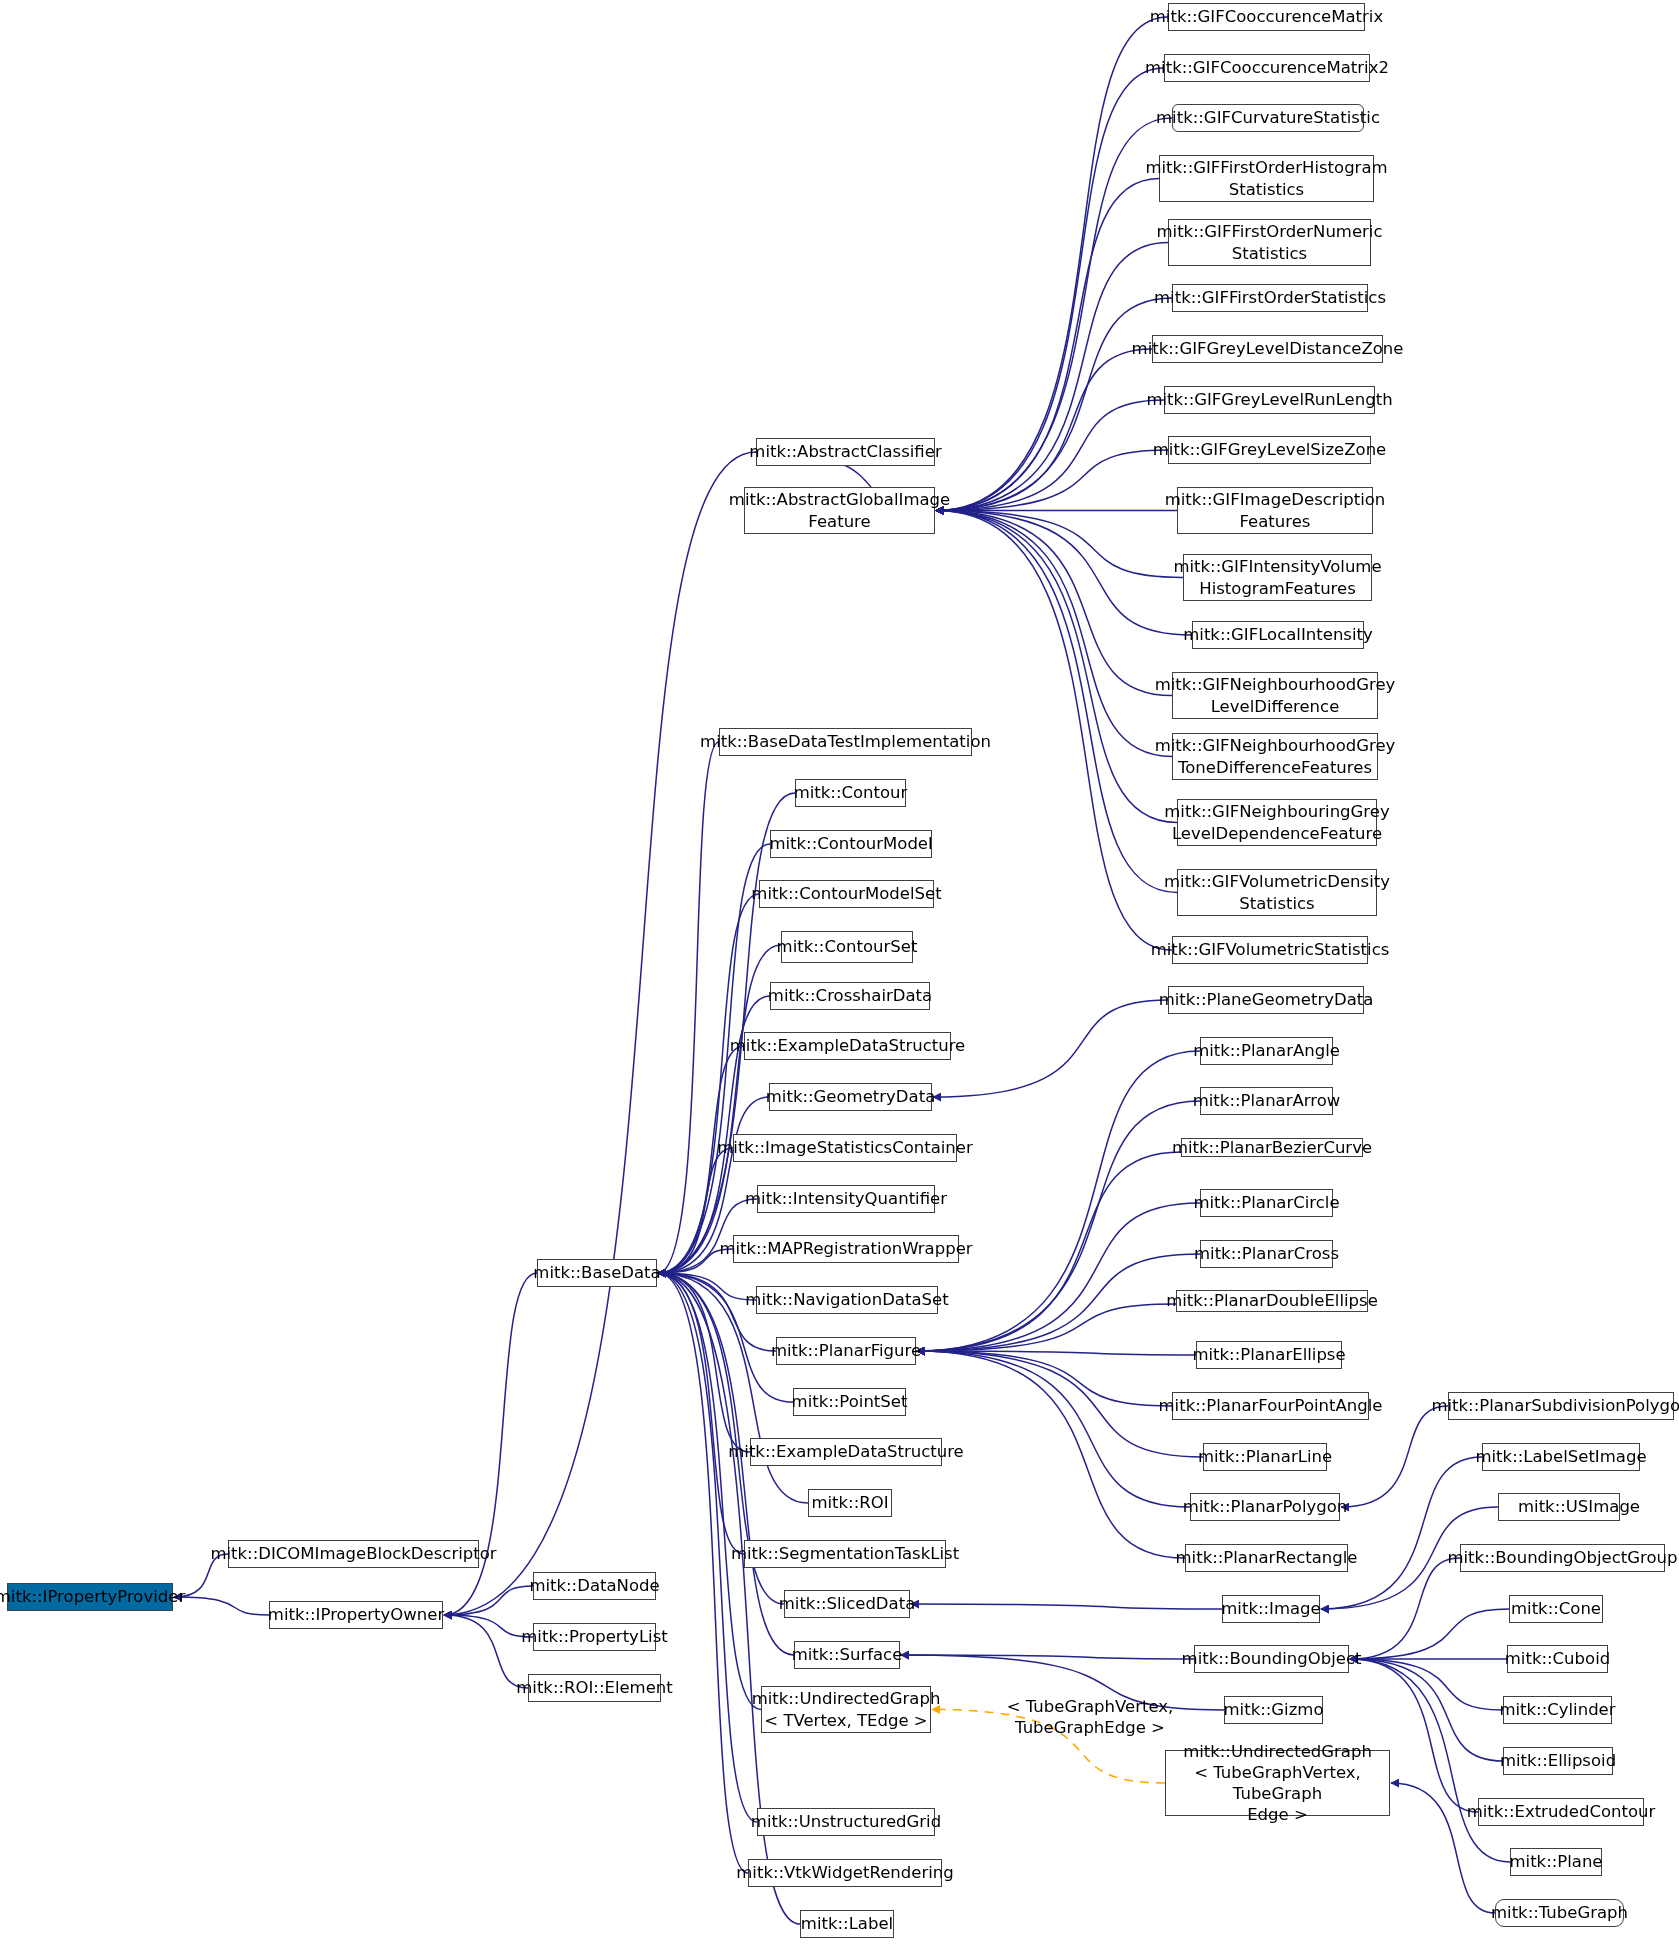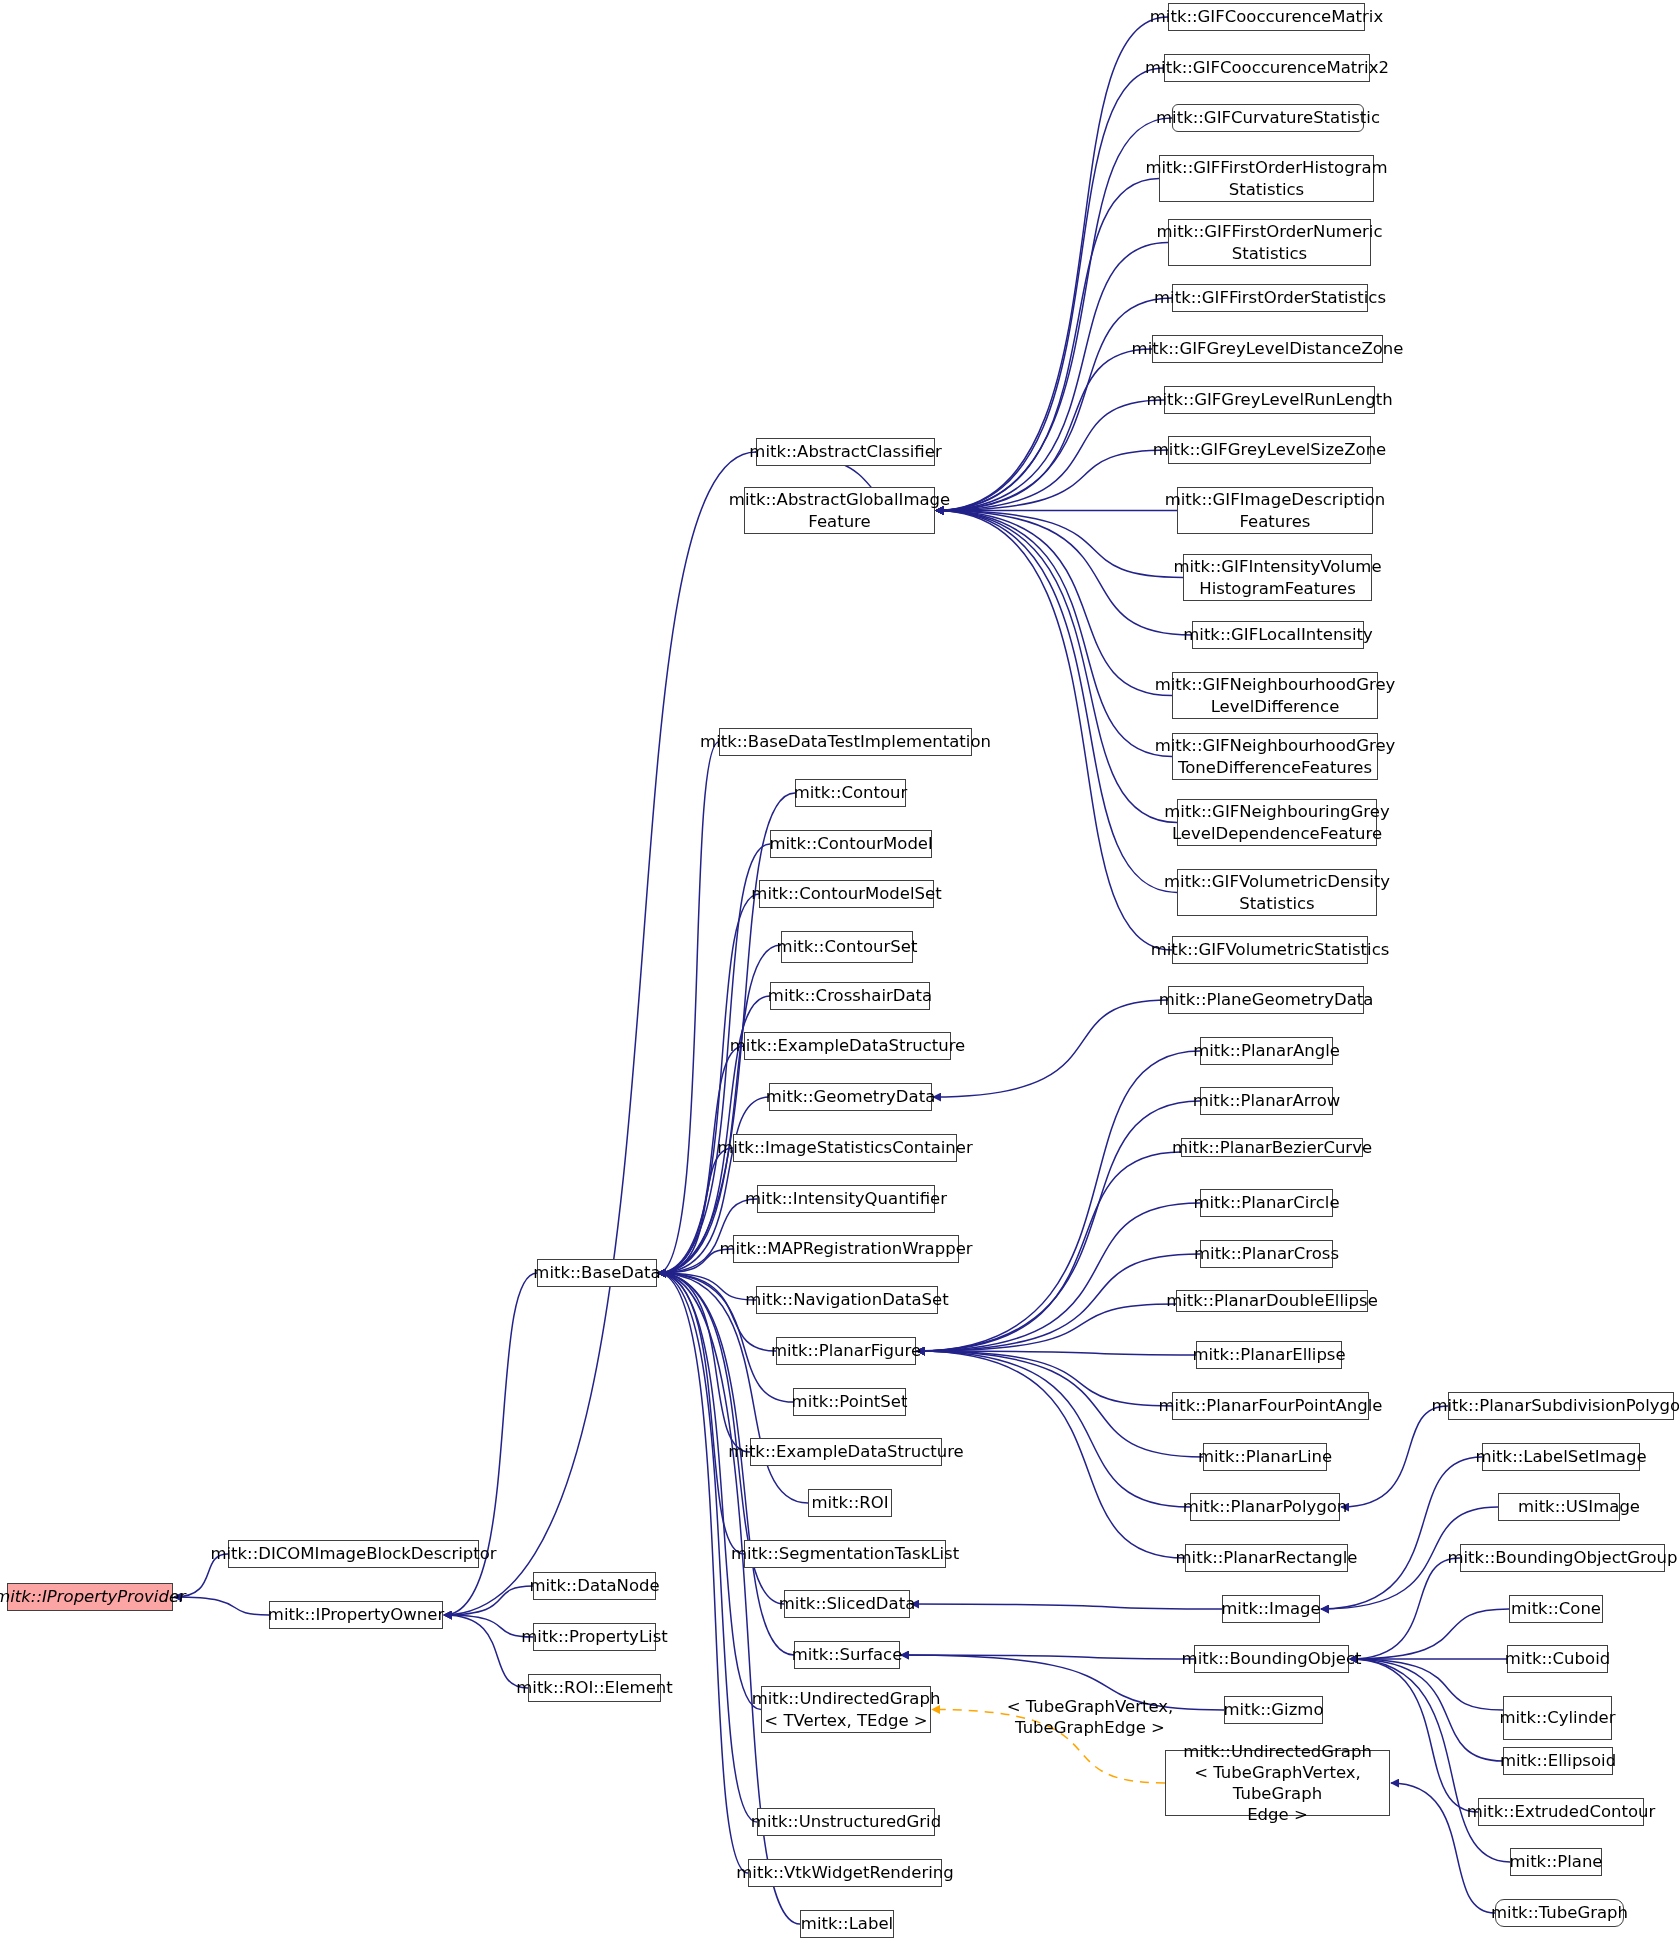--- a/index.html
+++ b/index.html
@@ -14,21 +14,21 @@
     color:#000000;
     font-size:16.5px;
     line-height:1.28;
     text-align:center;
     display:flex;
     align-items:center;
     justify-content:center;
     white-space:pre-line;
     z-index:5;
   }
-  .node.root{background:#fca5a5;border-color:#404040;font-style:italic;}
+  .node.root{background:#0369a1;border-color:#404040;}
   .edge-label{
     position:absolute;
     font-size:16.5px;
     color:#000;
     text-align:center;
     line-height:1.25;
     white-space:pre-line;
     z-index:6;
   }
 </style>
@@ -197,20 +197,20 @@
     <div class="node" style="left: 1224px; top: 1696px; width: 99px; height: 28px;">mitk::Gizmo</div>
     <div class="node" style="left: 1165px; top: 1750px; width: 225px; height: 66px;">mitk::UndirectedGraph
 &lt; TubeGraphVertex, TubeGraph
 Edge &gt;</div>
     <div class="node" style="left: 1448px; top: 1392px; width: 226px; height: 28px;">mitk::PlanarSubdivisionPolygon</div>
     <div class="node" style="left: 1482px; top: 1443px; width: 158px; height: 28px;">mitk::LabelSetImage</div>
     <div class="node" style="left: 1498px; top: 1493px; width: 122px; height: 28px; padding-left: 40px;">mitk::USImage</div>
     <div class="node" style="left: 1460px; top: 1544px; width: 205px; height: 28px;">mitk::BoundingObjectGroup</div>
     <div class="node" style="left: 1509px; top: 1595px; width: 94px; height: 28px;">mitk::Cone</div>
     <div class="node" style="left: 1507px; top: 1645px; width: 101px; height: 28px;">mitk::Cuboid</div>
-    <div class="node" style="left: 1503px; top: 1696px; width: 109px; height: 44px;">mitk::Cylinder</div>
+    <div class="node" style="left: 1503px; top: 1696px; width: 109px; height: 28px;">mitk::Cylinder</div>
     <div class="node" style="left: 1503px; top: 1747px; width: 110px; height: 28px;">mitk::Ellipsoid</div>
     <div class="node" style="left: 1478px; top: 1798px; width: 166px; height: 28px;">mitk::ExtrudedContour</div>
     <div class="node" style="left: 1510px; top: 1848px; width: 92px; height: 28px;">mitk::Plane</div>
     <div class="node" style="left: 1495px; top: 1899px; width: 129px; height: 28px; border-radius: 9px;">mitk::TubeGraph</div>
     <div class="edge-label" style="left: 985px; top: 1697px; width: 210px;">&lt; TubeGraphVertex,
 TubeGraphEdge &gt;</div>
   </div>
 
 </body></html>

